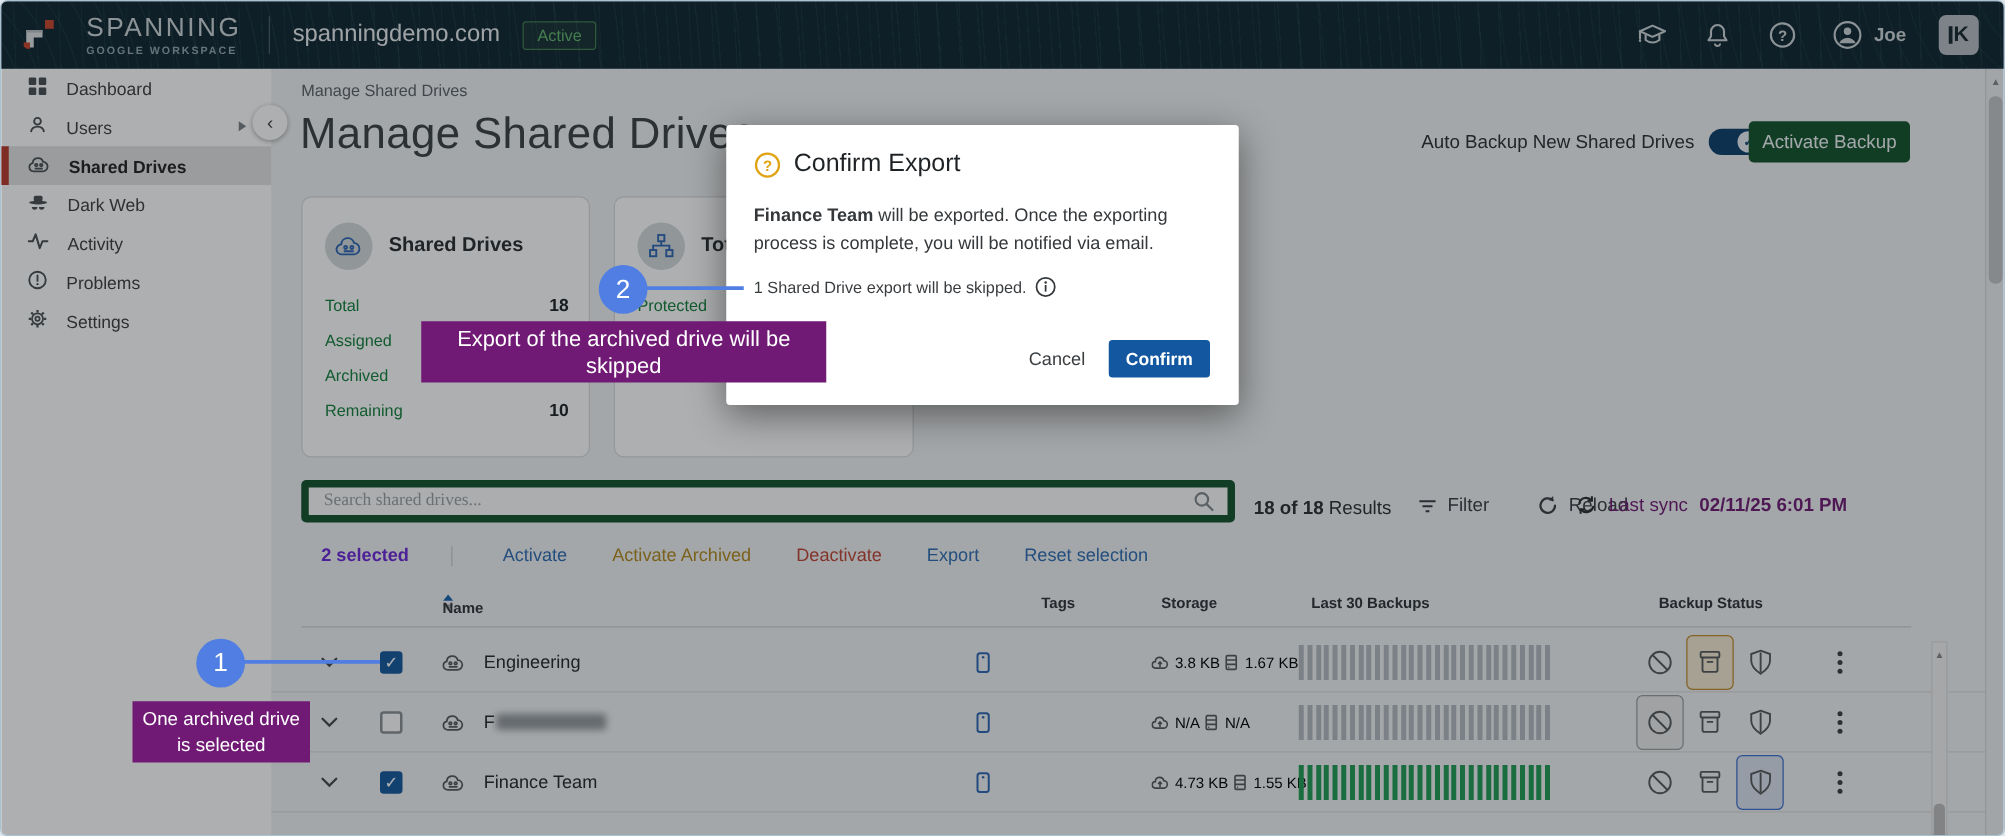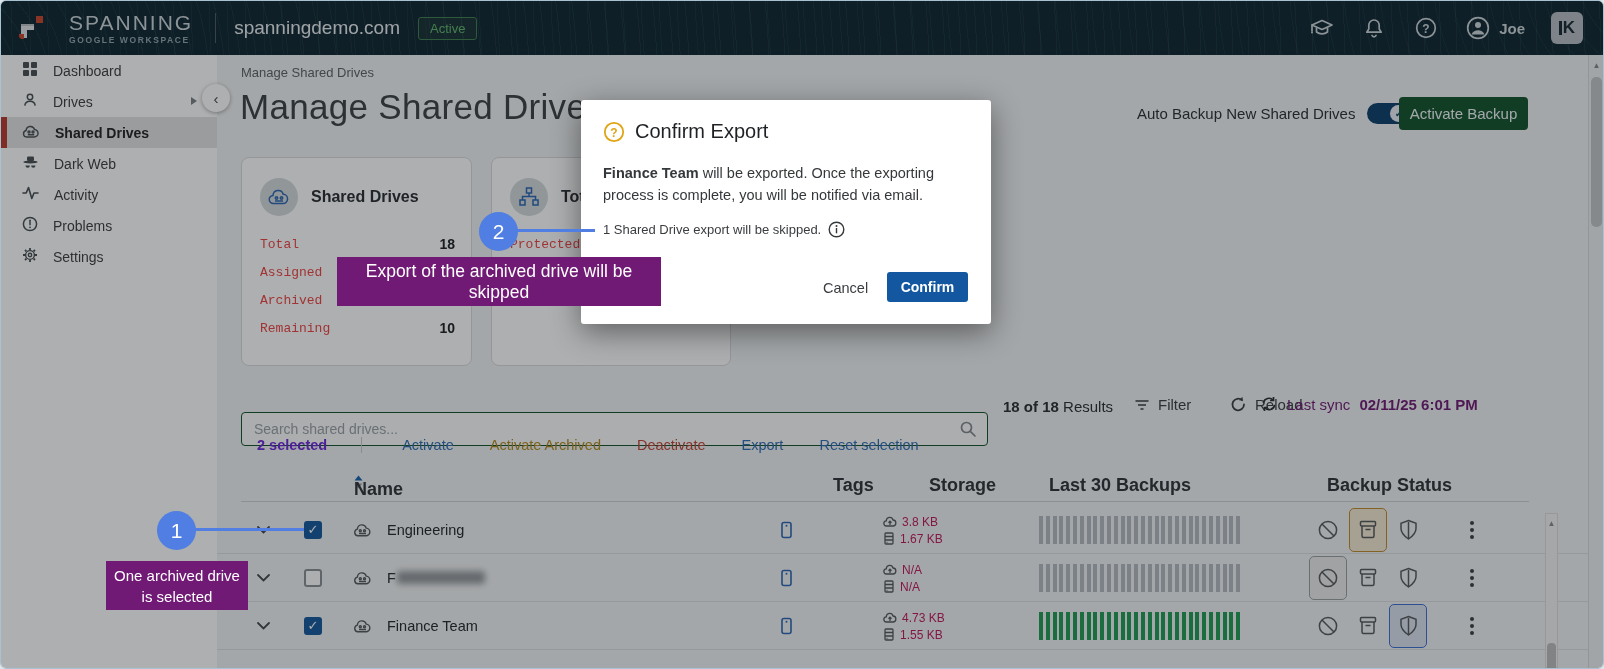--- a/index.html
+++ b/index.html
@@ -53,60 +53,60 @@
 
   
   .card { position:absolute; top:156px; height:209px; background:#fff; border:1px solid #d9d9d9; border-radius:8px; }
   .card1 { left:240px; width:231px; }
   .card2 { left:490px; width:240px; }
   .card-head { display:flex; align-items:center; gap:13px; padding:20px 0 0 18px; }
   .card-ic { width:38px; height:38px; border-radius:50%; background:#d5d9dc; display:flex; align-items:center; justify-content:center; }
   .card-title { font-size:16px; font-weight:700; color:#2a2d30; }
   .card-rows { margin-top:14px; }
   .card-row { display:flex; justify-content:space-between; align-items:center; height:28px; padding:0 16px 0 18px; }
-  .card-row .lbl { font-size:13px; color:#ef4444;font-family:Liberation Mono, monospace; }
+  .card-row .lbl { font-size:13px; color:#15803d; }
   .card-row .val { font-size:14px; font-weight:700; color:#202225; }
 
   
-  .search-box { position:absolute; left:240px; top:411px; width:747px; height:34px; background:#fcfcfc;
-    border:1px solid #14532d; border-radius:4px; display:flex; align-items:center; }
+  .search-box { position:absolute; left:240px; top:383px; width:747px; height:34px; background:#fcfcfc;
+    border:6px solid #14532d; border-radius:4px; display:flex; align-items:center;font-family:Liberation Serif, serif; }
   .search-box input { flex:1; border:none; outline:none; background:transparent; padding:0 12px;
     font-size:14px; color:#333; font-family:inherit; }
   .search-box input::placeholder { color:#9aa0a5; }
   .search-ic { padding-right:10px; display:flex; cursor:pointer; }
   .results { position:absolute; left:1002px; top:397px; font-size:15px; color:#2b2e31; }
   .results b { font-weight:700; }
   .tool-link { position:absolute; top:395px; display:flex; align-items:center; gap:8px; font-size:15px; color:#3a3e42; cursor:pointer; }
   .filter-link { left:1133px; } .reload-link { left:1229px; }
   .sync-wrap { position:absolute; left:1259px; top:395px; display:flex; align-items:flex-start; gap:9px; font-size:15px; color:#701a75; }
   .sync-wrap b { font-weight:700; }
 
   .sel-row { position:absolute; left:256px; top:436px; display:flex; align-items:center; font-size:14.5px; }
   .sel-count { font-weight:700; color:#6d28d9; padding-right:34px; border-right:1px solid #c9c9c9; }
   .action-links { display:flex; gap:36px; margin-left:40px; }
   .action-links span { cursor:pointer; }
 
   
-  .thead { position:absolute; left:216px; right:52px; top:470px; height:30px; font-size:18px; font-weight:700; color:#2f3337; }
+  .thead { position:absolute; left:216px; right:52px; top:470px; height:30px; font-size:12px; font-weight:700; color:#2f3337; }
   .thead span { position:absolute; top:4px; }
   .th-name { left:137px; display:flex; gap:6px; align-items:center; }
   .th-tags { left:616px; } .th-storage { left:712px; } .th-backups { left:832px; } .th-status { left:1110px; }
   .thead-line { position:absolute; left:240px; width:1288px; top:500px; height:1px; background:#cfcfcf; }
   .rows { position:absolute; left:216px; right:0; top:505px; height:164px; overflow:hidden; }
   .t-row { position:relative; height:48px; border-bottom:1px solid #dcdcdc; }
   .t-row > * { position:absolute; top:50%; transform:translateY(-50%); }
   .r-chev { left:39px; cursor:pointer; display:flex; }
   .cb { left:87px; width:18px; height:18px; border-radius:3px; border:2px solid #8a8f94; background:#fdfdfd; cursor:pointer; }
   .cb.checked { border:none; background:#14589f; color:#fff; display:flex; align-items:center; justify-content:center; font-size:13px; }
   .r-drive { left:136px; display:flex; }
   .r-name { left:170px; font-size:14.5px; color:#26282b; display:flex; align-items:center; }
   .redacted-blob { display:inline-block; width:88px; height:13px; margin-left:1px; border-radius:3px;
     background:#94989c; filter:blur(3px); }
   .r-tag { left:563px; display:flex; cursor:pointer; }
-  .r-storage { left:666px; display:flex; flex-direction:column; gap:3px; font-size:12px; color:#be185d; }
+  .r-storage { left:704px; display:flex; flex-direction:row; gap:3px; font-size:12px; color:#000000; }
   .r-storage div { display:flex; align-items:center; gap:5px; }
   .r-bars { left:822px; width:204px; height:28px; display:flex; align-items:center; gap:2.8px; }
   .bar { width:4px; height:28px; }
   .bar.grey { background:#b3bac0; } .bar.green { background:#1f9b53; }
   .st-box { width:38px; height:44px; border-radius:5px; display:flex; align-items:center; justify-content:center; cursor:pointer; }
   .st-1 { left:1092px; } .st-2 { left:1132px; } .st-3 { left:1172px; }
   .hl-amber { border:1px solid #bf8a2e; background:#f5ead3; }
   .hl-grey  { border:1px solid #9a9ea2; background:#ececec; }
   .hl-blue  { border:1px solid #3d6fd2; background:#dde3ef; }
   .r-kebab { left:1253px; cursor:pointer; display:flex; flex-direction:column; gap:3px; }
@@ -209,21 +209,21 @@
               <rect x="1" y="9" width="6" height="6" rx="1"></rect>
               <rect x="9" y="9" width="6" height="6" rx="1"></rect>
             </svg></span>
           <span>Dashboard</span>
         </div>
         <div class="side-item">
           <span><svg width="16" height="16" viewBox="0 0 16 16" fill="none" stroke="#4a4e52" stroke-width="1.5">
               <circle cx="8" cy="5" r="2.7"></circle>
               <path d="M2.8 13.6 c.4-2.9 2.6-4.3 5.2-4.3 s4.8 1.4 5.2 4.3"></path>
             </svg></span>
-          <span>Drives</span>
+          <span>Users</span>
           <span class="sub-arrow"><svg width="10" height="12" viewBox="0 0 10 12">
               <path d="M2 2 L8 6 L2 10 Z" fill="#7c8084"></path>
             </svg></span>
         </div>
         <div class="side-item active">
           <span><svg width="18" height="15" viewBox="0 0 18 15" fill="none" stroke="#4a4e52" stroke-width="1.4">
               <path d="M4.5 13 a3.3 3.3 0 0 1 -.4-6.5 a4.3 4.3 0 0 1 8.4-1 a3.1 3.1 0 0 1 -.4 7.5 z"></path>
               <circle cx="7" cy="8" r="1"></circle>
               <circle cx="11" cy="8" r="1"></circle>
               <path d="M5.8 10.8 h6.4"></path>

